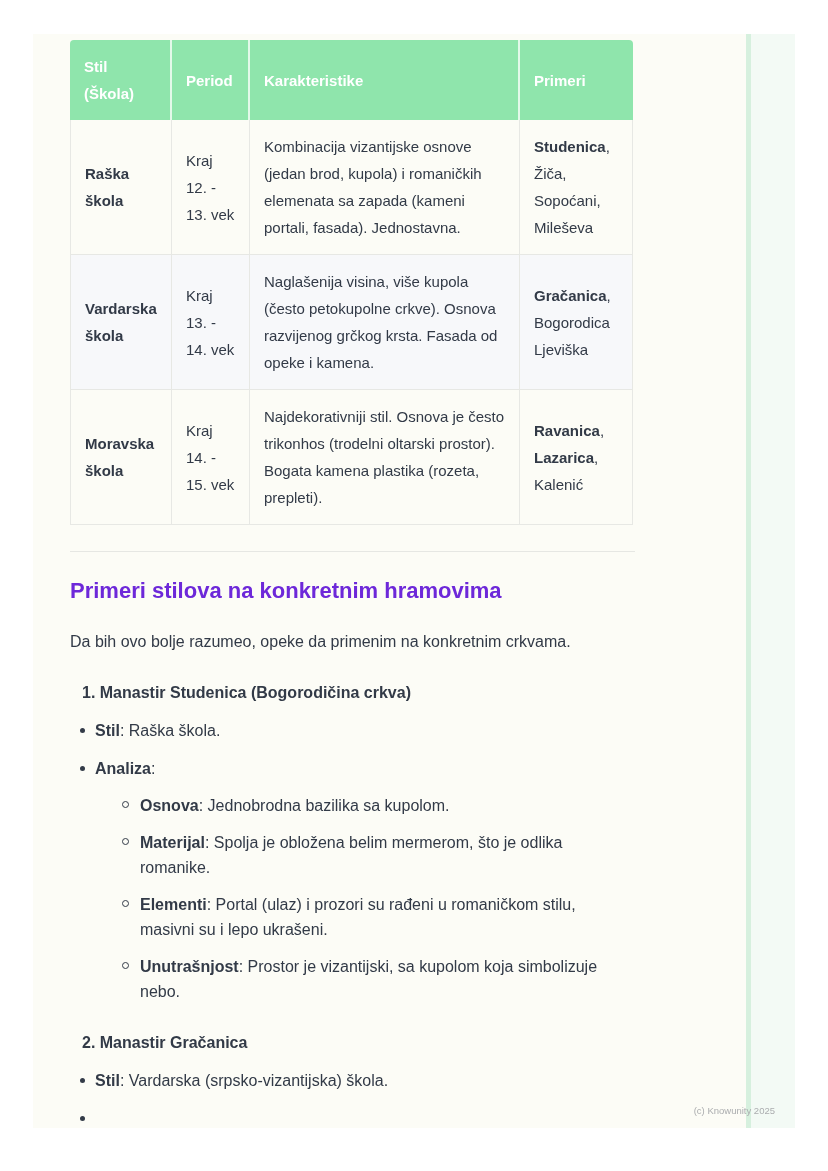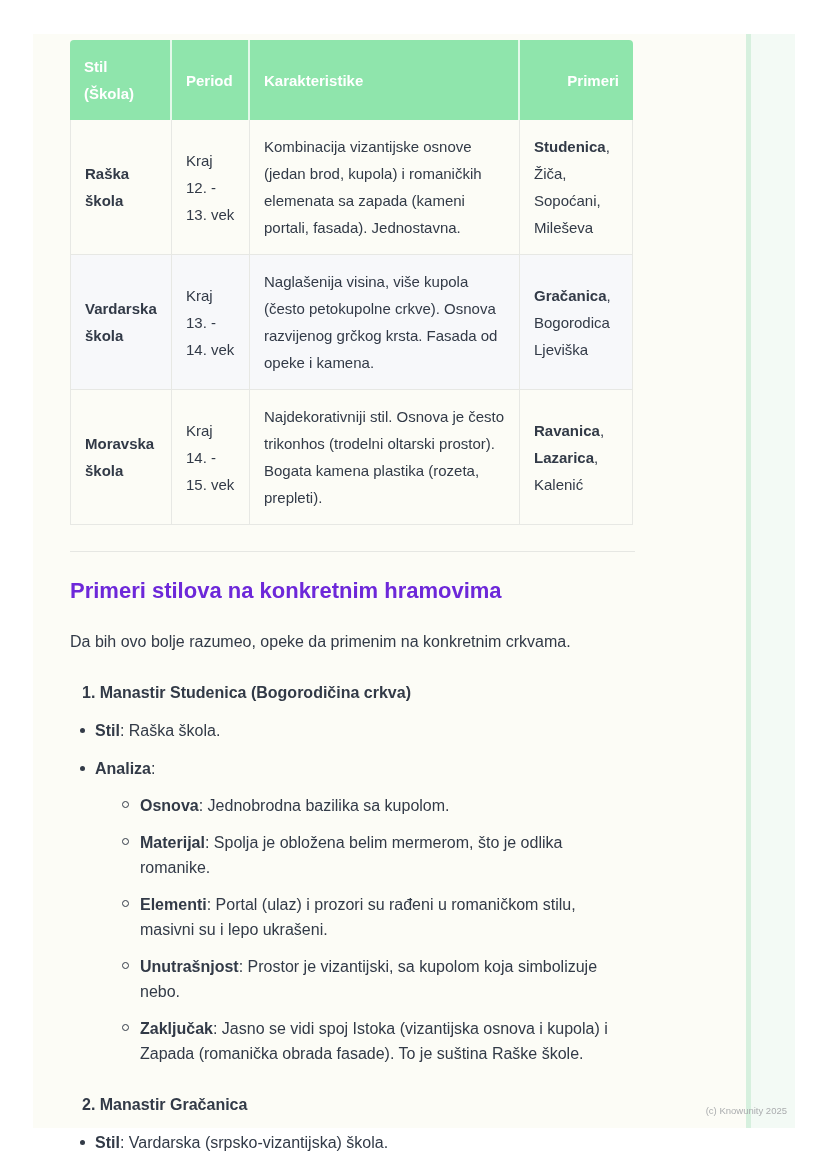--- a/index.html
+++ b/index.html
@@ -32,21 +32,21 @@
     table-layout:fixed;font-size:15px;line-height:27px;
     border-radius:4px 4px 0 0;
   }
   col.c-stil{width:102px;} col.c-period{width:78px;}
   col.c-kar{width:270px;} col.c-primeri{width:113px;}
   table.styles thead th{
     background:#8fe5ac;color:#ffffff;font-weight:700;text-align:left;
     padding:13px 14px;vertical-align:middle;
     border-right:2px solid rgba(255,255,255,.75);
   }
-  table.styles thead th:last-child{border-right:none;text-align:right;}
+  table.styles thead th:last-child{border-right:none;}
   table.styles thead th:first-child{border-top-left-radius:4px;}
   table.styles thead th:last-child{border-top-right-radius:4px;}
   table.styles td{
     padding:13px 14px;vertical-align:middle;
     border-right:1px solid #e7e8e4;border-bottom:1px solid #e7e8e4;
     word-wrap:break-word;
   }
   table.styles td:first-child{border-left:1px solid #e7e8e4;font-weight:700;}
   table.styles tr.stripe td{background:#f7f8fa;}
   td .b{font-weight:700;}
@@ -71,21 +71,21 @@
   ul.l2{list-style:none;margin:12px 0 0 0;padding:0;}
   ul.l2 > li{
     position:relative;padding-left:45px;line-height:25px;margin-bottom:12px;
   }
   ul.l2 > li::before{
     content:"";position:absolute;left:27px;top:8px;width:5px;height:5px;
     border-radius:50%;border:1.5px solid #333b48;background:transparent;
   }
   strong.lbl{font-weight:700;}
   .footer{
-    position:absolute;right:8px;bottom:12px;z-index:3;
+    position:absolute;right:20px;bottom:12px;z-index:3;
     font-size:9.5px;color:#abadaf;
   }
 </style>
 </head>
 <body>
 
 <div class="page">
   <div class="green-strip"></div>
   <div class="green-line"></div>
 
@@ -147,23 +147,20 @@
           </li>
           <li>
             <strong class="lbl">Materijal</strong><span>: Spolja je obložena belim mermerom, što je odlika romanike.</span>
           </li>
           <li>
             <strong class="lbl">Elementi</strong><span>: Portal (ulaz) i prozori su rađeni u romaničkom stilu, masivni su i lepo ukrašeni.</span>
           </li>
           <li>
             <strong class="lbl">Unutrašnjost</strong><span>: Prostor je vizantijski, sa kupolom koja simbolizuje nebo.</span>
           </li>
-          <li>
-            <strong class="lbl">Zaključak</strong><span>: Jasno se vidi spoj Istoka (vizantijska osnova i kupola) i Zapada (romanička obrada fasade). To je suština Raške škole.</span>
-          </li>
         </ul>
       </li>
     </ul>
 
     <p class="subhead">2. Manastir Gračanica</p>
     <ul class="l1">
       <li>
         <strong class="lbl">Stil</strong><span>: Vardarska (srpsko-vizantijska) škola.</span>
       </li>
       <li>

